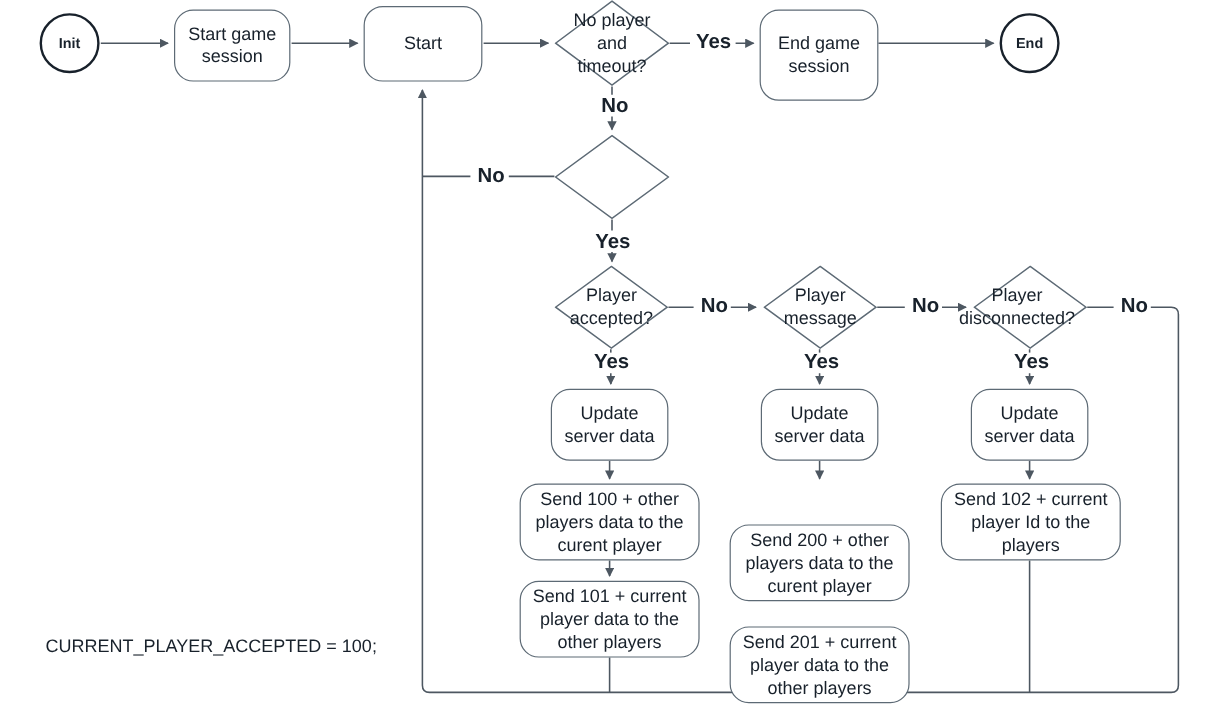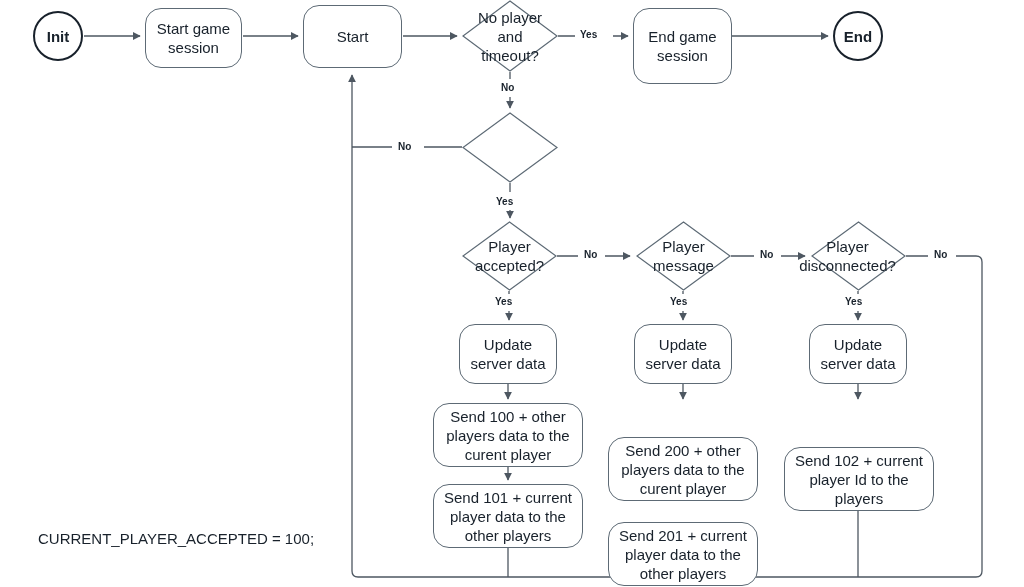--- a/index.html
+++ b/index.html
@@ -41,21 +41,21 @@
     display: block;
     width: 100%;
     white-space: pre-line;
   }
 
   .terminator {
     border: 2.2px solid #18212b;
     border-radius: 50%;
     background: #ffffff;
     font-weight: bold;
-    font-size: 15px;
+    font-size: 12px;
   }
 
   .process {
     border: 1px solid #5d6a75;
     border-radius: 16px;
     background: #ffffff;
   }
 
   .decision {
     background: transparent;
@@ -69,21 +69,21 @@
     height: 100%;
   }
   .decision .lbl {
     position: relative;
     z-index: 2;
   }
 
   
   .edgelabel {
     position: absolute;
-    font-size: 10px;
+    font-size: 17px;
     font-weight: bold;
     color: #18212b;
     background: #ffffff;
     padding: 0 2px;
     line-height: 15px;
     white-space: nowrap;
   }
 
   
   #legend {
@@ -234,21 +234,21 @@
 players data to the
 curent player</span>
   </div>
 
   <div class="node process" style="left:608px; top:403px; width:150px; height:64px;margin-top:34px;">
     <span class="lbl">Send 200 + other
 players data to the
 curent player</span>
   </div>
 
-  <div class="node process" style="left:784px; top:403px; width:150px; height:64px;margin-top:44px;">
+  <div class="node process" style="left:784px; top:403px; width:150px; height:64px;">
     <span class="lbl">Send 102 + current
 player Id to the
 players</span>
   </div>
 
   <div class="node process" style="left:433px; top:484px; width:150px; height:64px;">
     <span class="lbl">Send 101 + current
 player data to the
 other players</span>
   </div>

